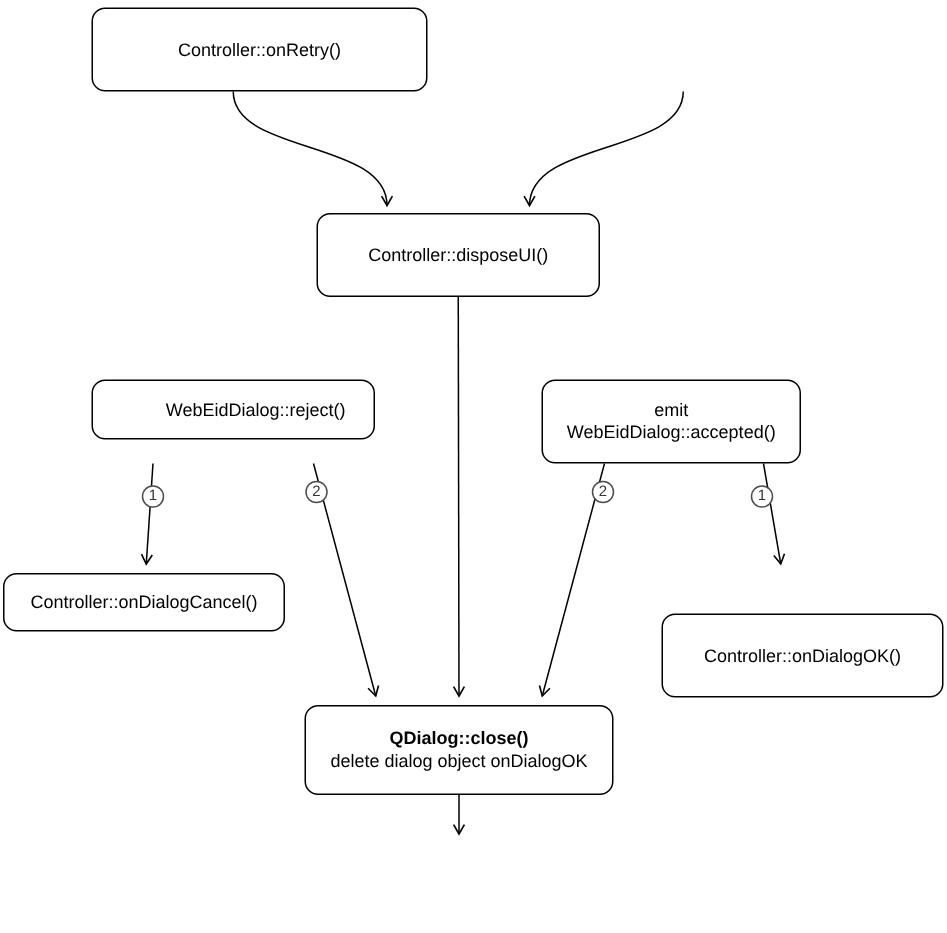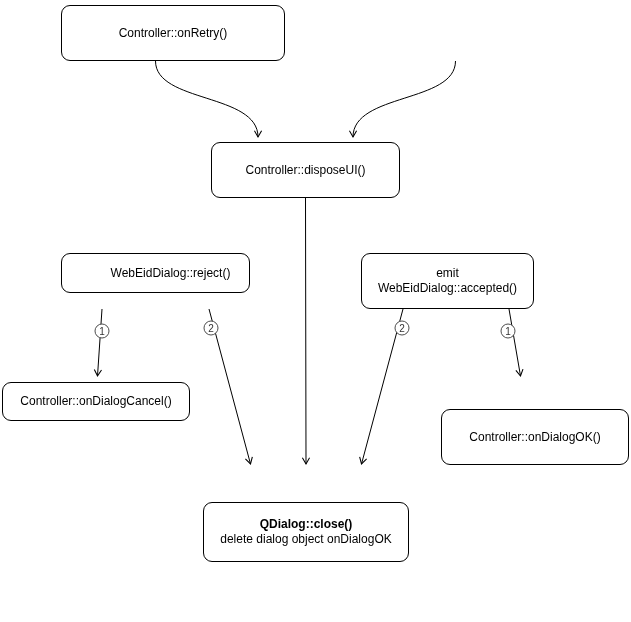--- a/index.html
+++ b/index.html
@@ -44,21 +44,21 @@
     justify-content: center;
   }
   
   #n-onretry            { left: 61px;  top: 5px;   width: 224px; height: 56px; }
   #n-oncriticalfailure  { left: 361px; top: 5px;   width: 189px; height: 56px; }
   #n-disposeui          { left: 211px; top: 142px; width: 189px; height: 56px; }
   #n-reject             { left: 61px;  top: 253px; width: 189px; height: 40px; padding-left: 36px; }
   #n-accepted           { left: 361px; top: 253px; width: 173px; height: 56px; }
   #n-ondialogcancel     { left: 2px;   top: 382px; width: 188px; height: 39px; }
   #n-ondialogok         { left: 441px; top: 382px; width: 188px; height: 56px; margin-top: 27px; }
-  #n-close              { left: 203px; top: 470px; width: 206px; height: 60px; margin-top: 32px; }
+  #n-close              { left: 203px; top: 470px; width: 206px; height: 60px; }
   #n-destroyed          { left: 211px; top: 562px; width: 189px; height: 56px; }
   
   #lbl-reject-cancel   { left: 102px; top: 331px; }
   #lbl-reject-close    { left: 211px; top: 328px; }
   #lbl-accepted-close  { left: 402px; top: 328px; }
   #lbl-accepted-ok     { left: 508px; top: 331px; }
 </style>
 </head>
 <body>
 

